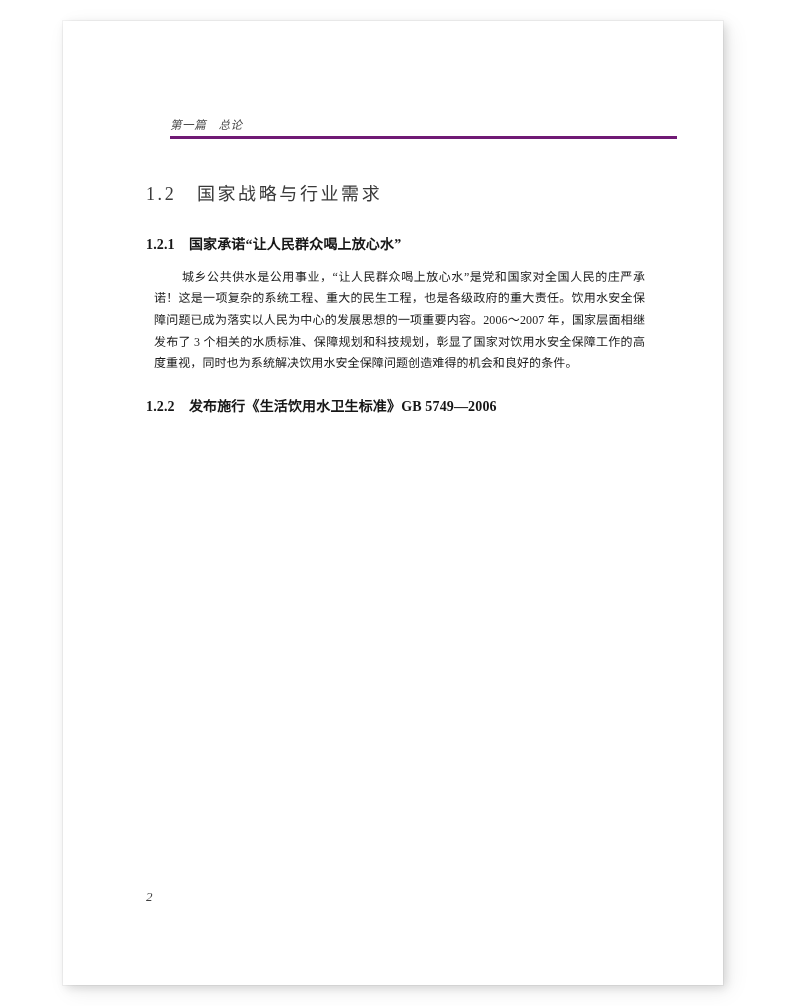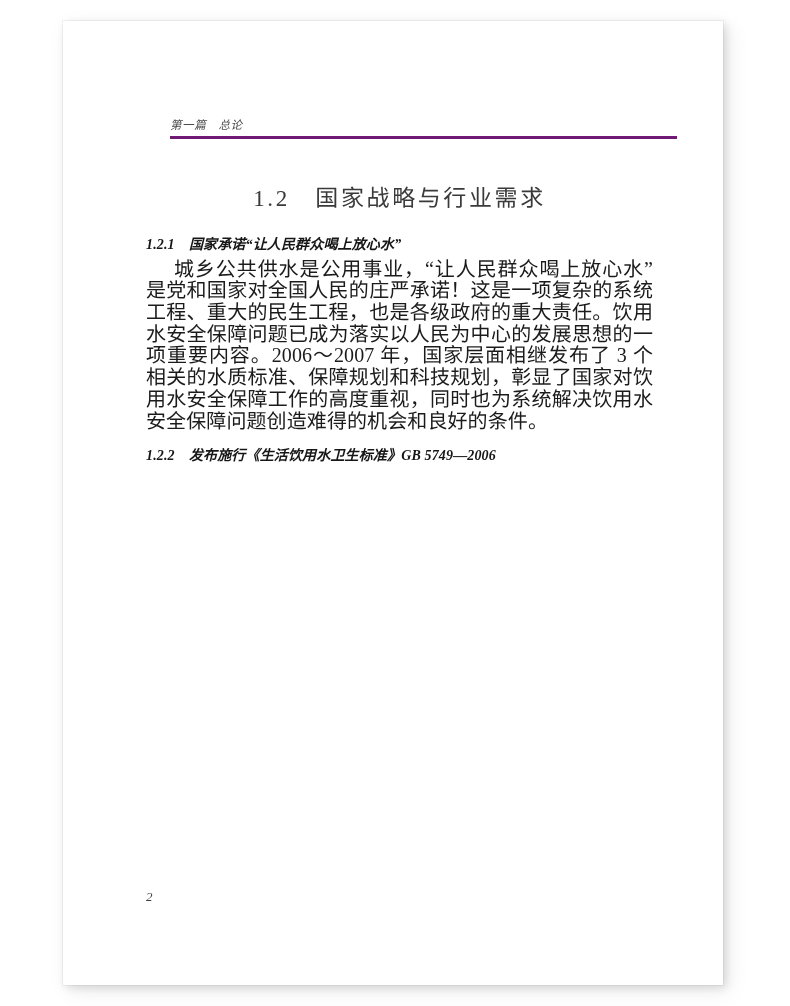--- a/index.html
+++ b/index.html
@@ -63,22 +63,22 @@
     white-space: pre;
     display: inline-block;
   }
 
   
   .section-title {
     position: absolute;
     top: 158px;
     left: 0;
     width: 507px;
-    text-align: center;
-    font-size: 23px;
+    text-align: left;
+    font-size: 18px;
     letter-spacing: 2.6px;
     color: #3a3a3a;
     white-space: pre;
     font-weight: 400;
   }
 
   
   .body-flow {
     position: absolute;
     top: 205px;
@@ -90,26 +90,25 @@
     margin: 0;
     font-size: 14px;
     font-weight: bold;
     color: #161616;
     line-height: 21.6px;
     letter-spacing: 0.15px;
     white-space: pre-wrap;
     word-break: break-all;
     padding-top: 8px;
     padding-bottom: 3px;
-    font-style: italic;
   }
 
   p.body-par {
-    margin: 0;
-    font-size: 20px;
+    margin: 8px;
+    font-size: 12px;
     line-height: 21.7px;
     color: #1b1b1b;
     text-align: justify;
     text-justify: inter-character;
     text-indent: 28px;
     letter-spacing: 0.1px;
     word-break: break-all;
     padding-bottom: 5px;
   }
 

